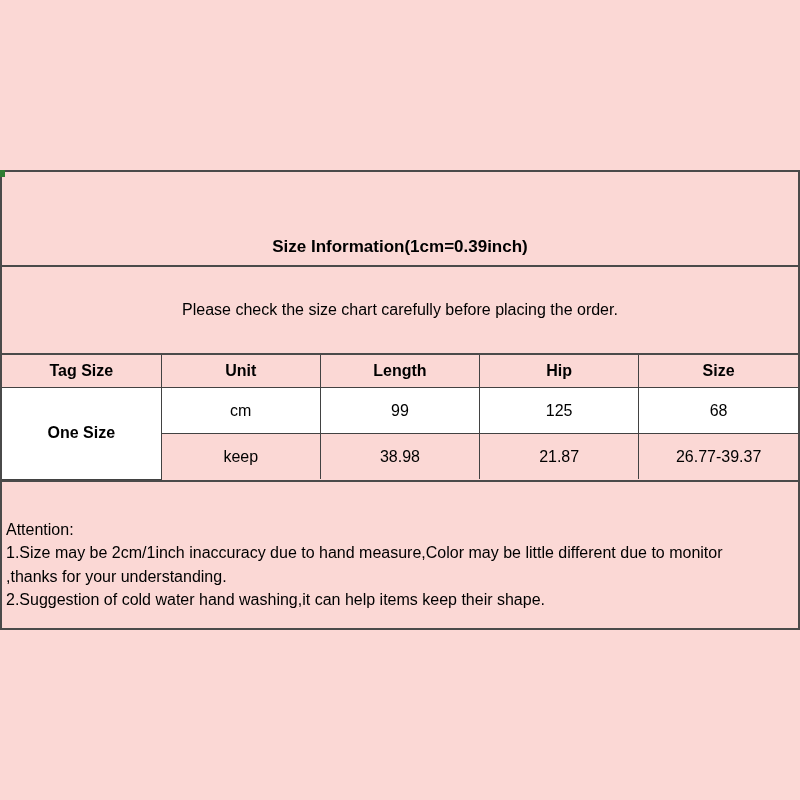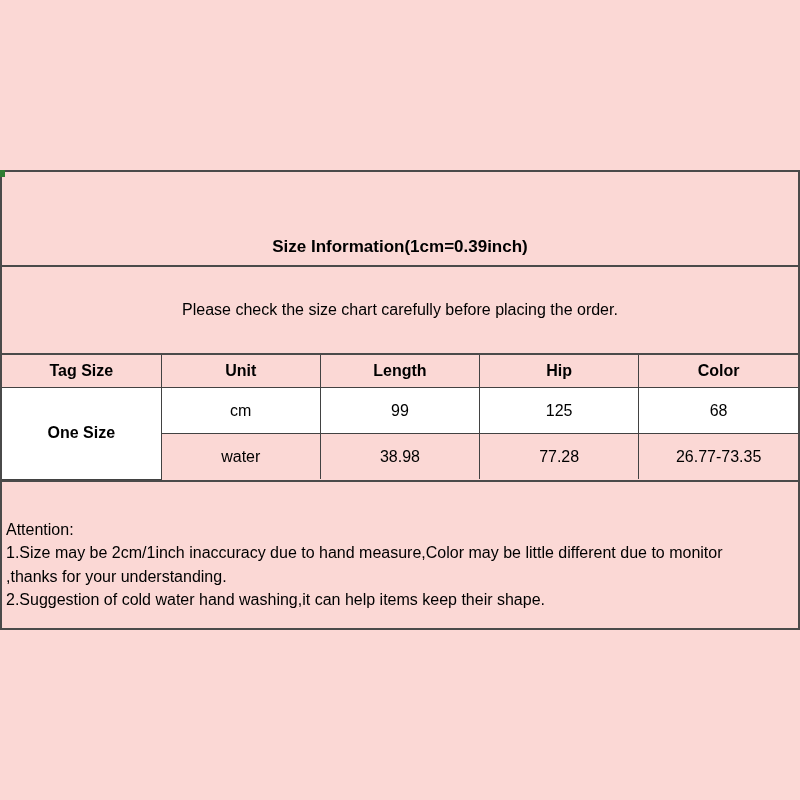--- a/index.html
+++ b/index.html
@@ -115,36 +115,36 @@
       <span>Please check the size chart carefully before placing the order.</span>
     </div>
 
     <table class="size-table">
       <thead>
         <tr>
           <th>Tag Size</th>
           <th>Unit</th>
           <th>Length</th>
           <th>Hip</th>
-          <th>Color</th>
+          <th>Size</th>
         </tr>
       </thead>
       <tbody>
         <tr>
           <td rowspan="2" class="tag-cell">One Size</td>
           <td class="cell-white">cm</td>
           <td class="cell-white">99</td>
           <td class="cell-white">125</td>
           <td class="cell-white">68</td>
         </tr>
         <tr>
-          <td class="cell-pink">water</td>
+          <td class="cell-pink">keep</td>
           <td class="cell-pink">38.98</td>
-          <td class="cell-pink">77.28</td>
-          <td class="cell-pink">26.77-73.35</td>
+          <td class="cell-pink">21.87</td>
+          <td class="cell-pink">26.77-39.37</td>
         </tr>
       </tbody>
     </table>
 
     <div class="attention">
       <div>Attention:</div>
       <div>1.Size may be 2cm/1inch inaccuracy due to hand measure,Color may be little different due to monitor</div>
       <div>,thanks for your understanding.</div>
       <div>2.Suggestion of cold water hand washing,it can help items keep their shape.</div>
     </div>

